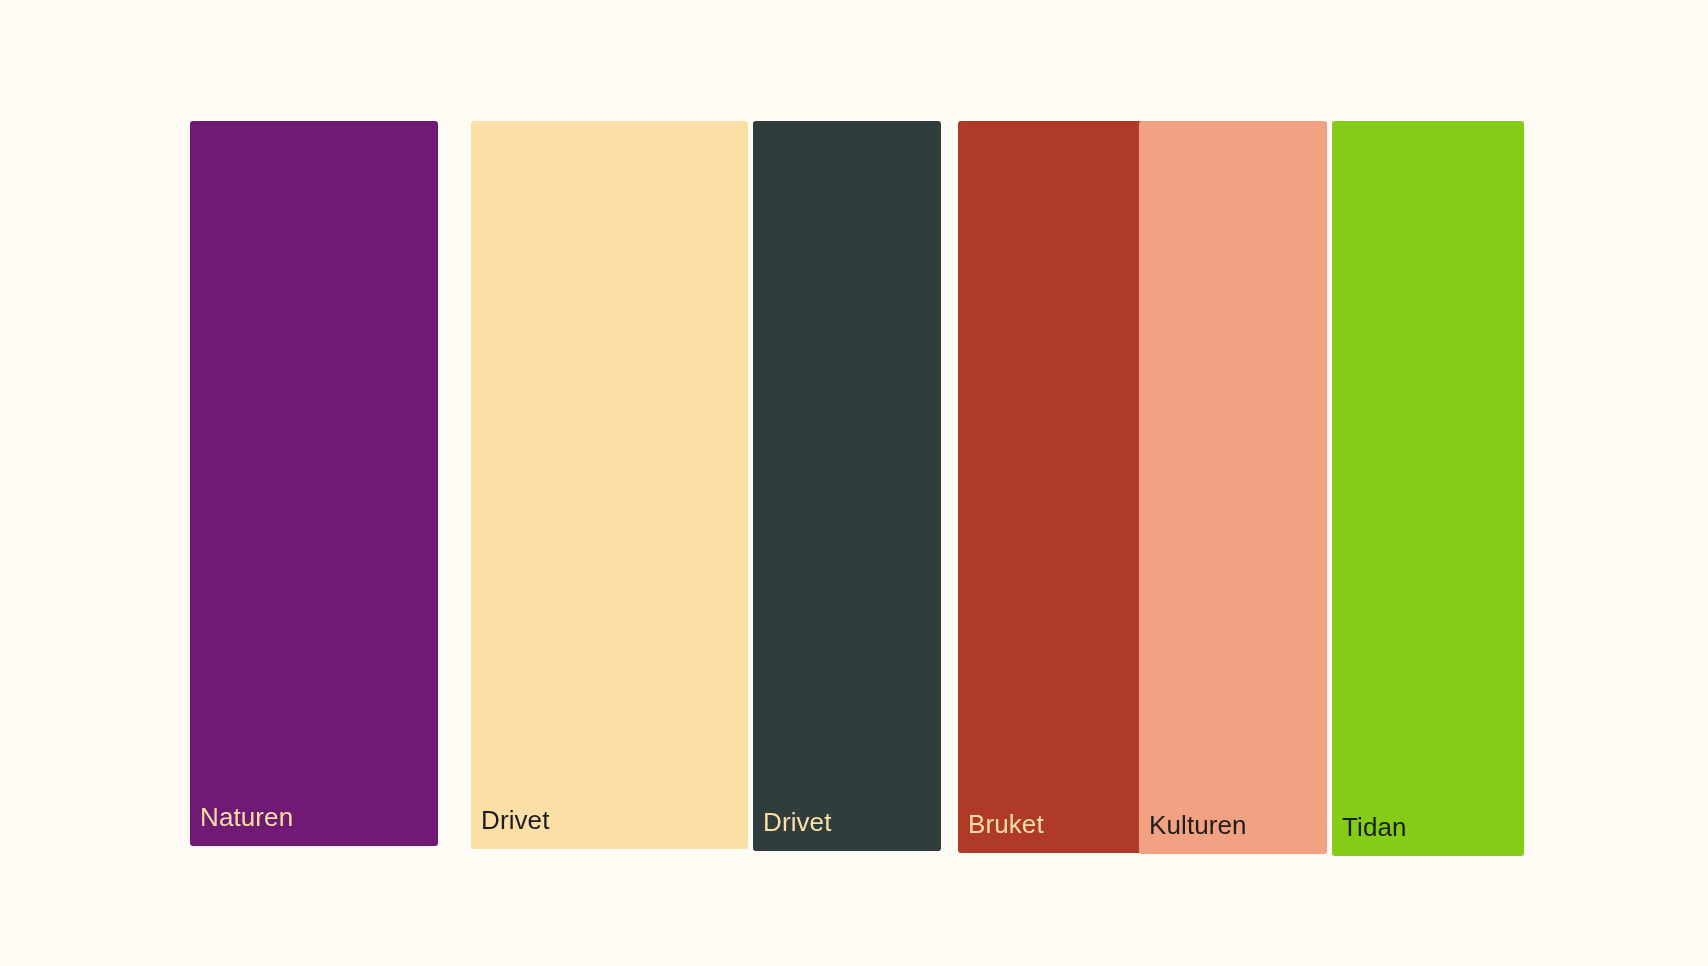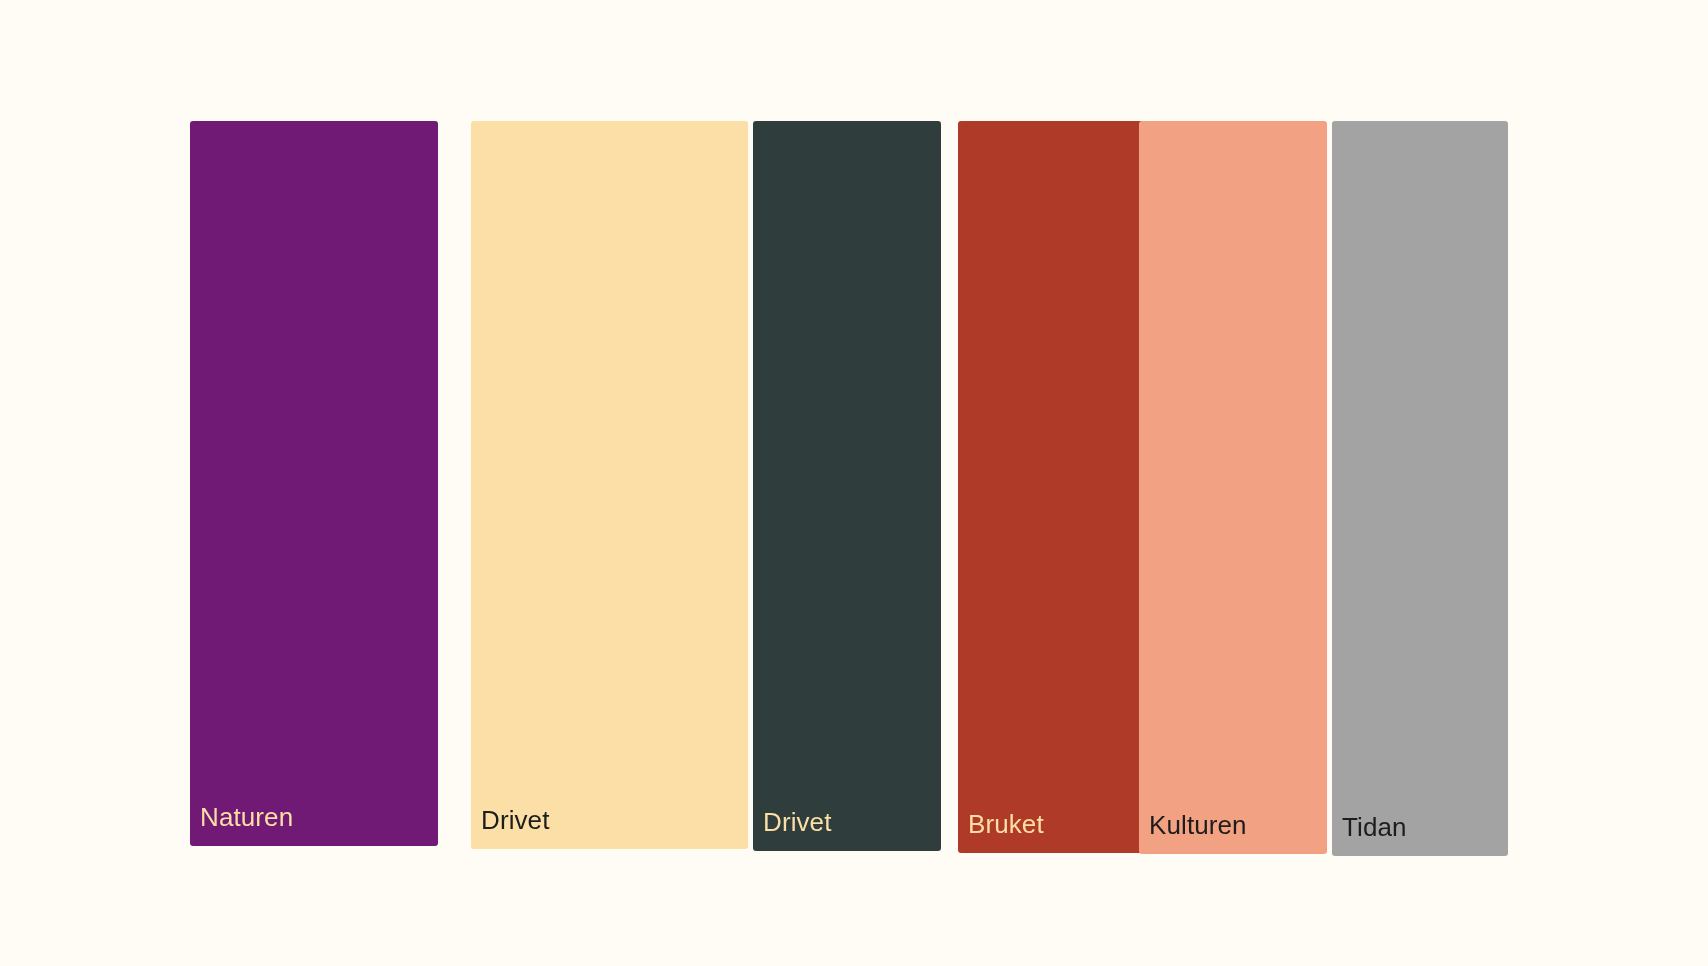--- a/index.html
+++ b/index.html
@@ -56,17 +56,17 @@
       </div>
       <div class="swatch" style="left: 563px; width: 188px; height: 730px; background: rgb(48, 61, 61);">
         <div class="swatch-label" style="color: rgb(251, 223, 165);">Drivet</div>
       </div>
       <div class="swatch" style="left: 768px; width: 208px; height: 732px; background: rgb(176, 58, 40);">
         <div class="swatch-label" style="color: rgb(251, 223, 165);">Bruket</div>
       </div>
       <div class="swatch" style="left: 949px; width: 188px; height: 733px; background: rgb(242, 161, 130);">
         <div class="swatch-label" style="color: rgb(29, 29, 27);">Kulturen</div>
       </div>
-      <div class="swatch" style="left: 1142px; width: 176px; height: 735px; background: #a3a3a3;">
+      <div class="swatch" style="left: 1142px; width: 192px; height: 735px; background: #84cc16;">
         <div class="swatch-label" style="color: rgb(29, 29, 27);">Tidan</div>
       </div>
     </div>
 </div>
 
 </body></html>

